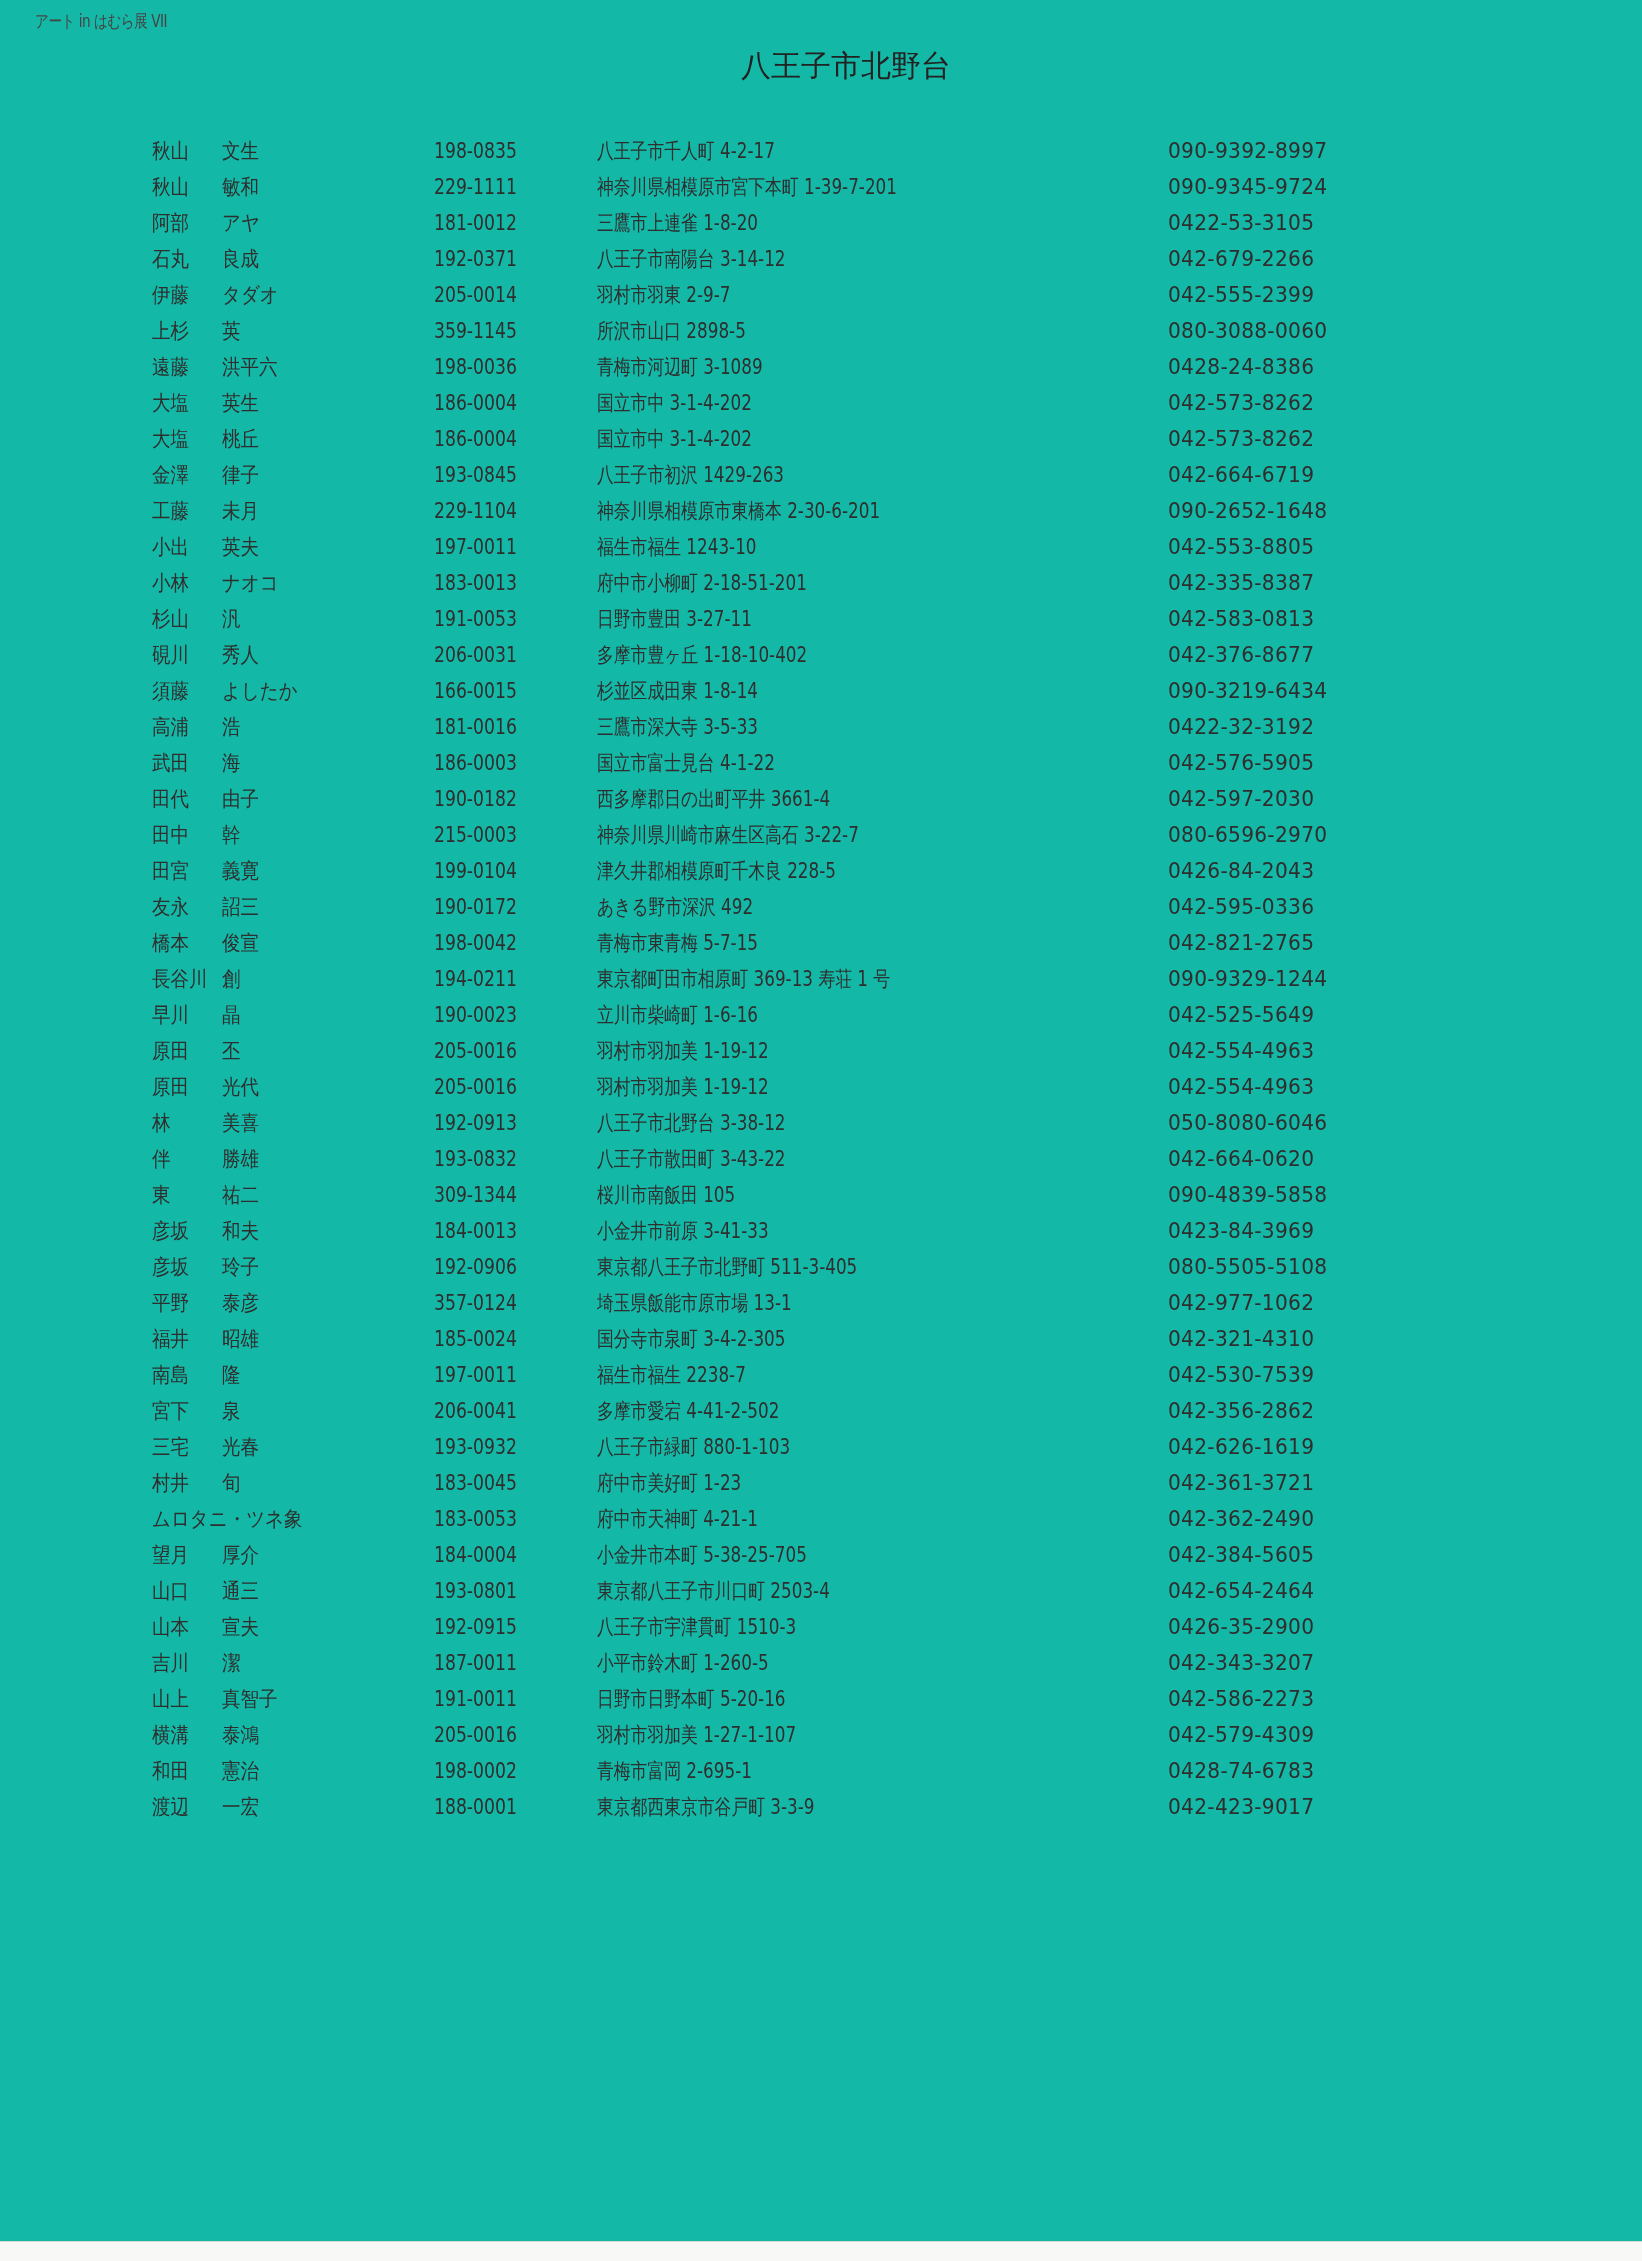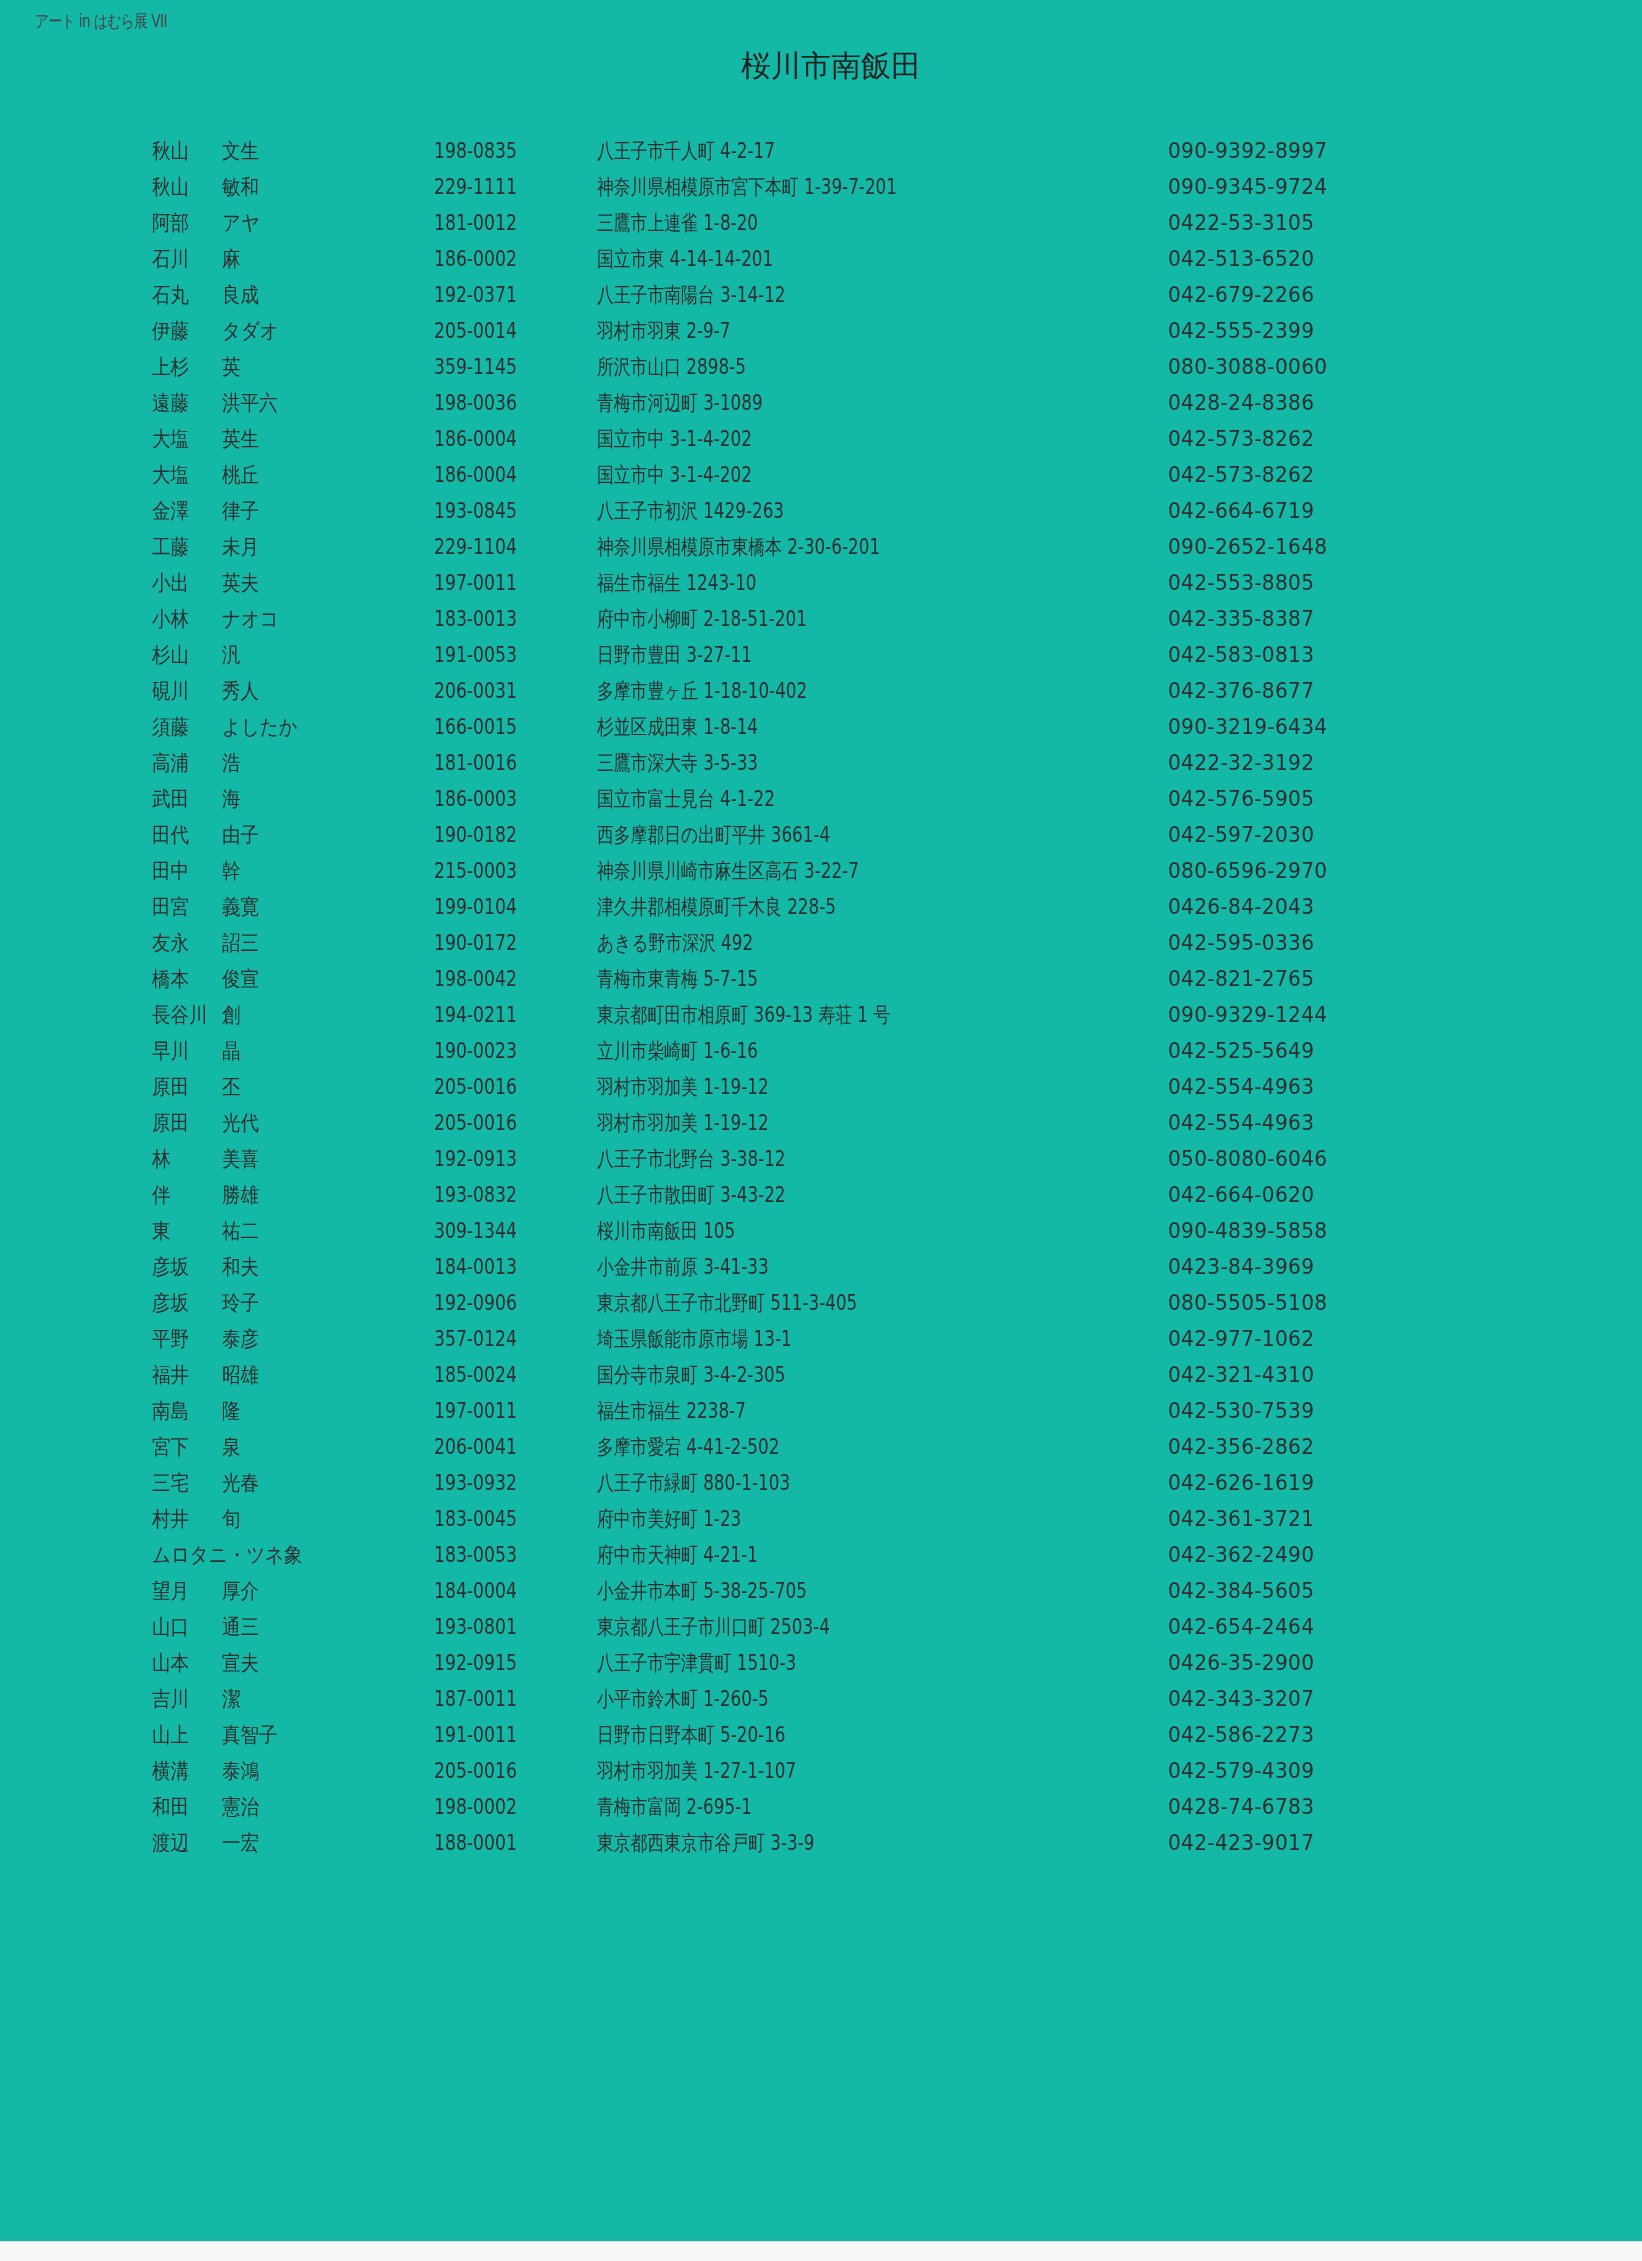--- a/index.html
+++ b/index.html
@@ -66,21 +66,21 @@
     .fullname{ left: 152px; transform: scaleX(0.88); transform-origin: left center; }
     .postal  { left: 434px; font-size: 21px; transform: scaleX(0.82); transform-origin: left center; }
     .address { left: 597px; transform: scaleX(0.80); transform-origin: left center; }
     .phone   { left: 1168px; font-size: 21px; letter-spacing: 0.3px; transform: scaleX(0.96); transform-origin: left center; font-family: "DejaVu Sans", sans-serif; }
   </style>
 </head>
 <body>
 
 <div class="page">
   <div class="header-label">アート in はむら展 VII</div>
-  <div class="page-title">桜川市南飯田</div>
+  <div class="page-title">八王子市北野台</div>
 
   <div class="list" id="artist-list">
 
   <div class="row" style="">
       <span class="cell surname">秋山</span>
       <span class="cell given">文生</span>
 
       <span class="cell postal">198-0835</span>
       <span class="cell address">八王子市千人町 4-2-17</span>
       <span class="cell phone">090-9392-8997</span>
@@ -93,28 +93,20 @@
       <span class="cell address">神奈川県相模原市宮下本町 1-39-7-201</span>
       <span class="cell phone">090-9345-9724</span>
     </div>
       <div class="row" style="">
       <span class="cell surname">阿部</span>
       <span class="cell given">アヤ</span>
 
       <span class="cell postal">181-0012</span>
       <span class="cell address">三鷹市上連雀 1-8-20</span>
       <span class="cell phone">0422-53-3105</span>
-    </div>
-      <div class="row" style="">
-      <span class="cell surname">石川</span>
-      <span class="cell given">麻</span>
-
-      <span class="cell postal">186-0002</span>
-      <span class="cell address">国立市東 4-14-14-201</span>
-      <span class="cell phone">042-513-6520</span>
     </div>
       <div class="row" style="">
       <span class="cell surname">石丸</span>
       <span class="cell given">良成</span>
 
       <span class="cell postal">192-0371</span>
       <span class="cell address">八王子市南陽台 3-14-12</span>
       <span class="cell phone">042-679-2266</span>
     </div>
       <div class="row" style="">

